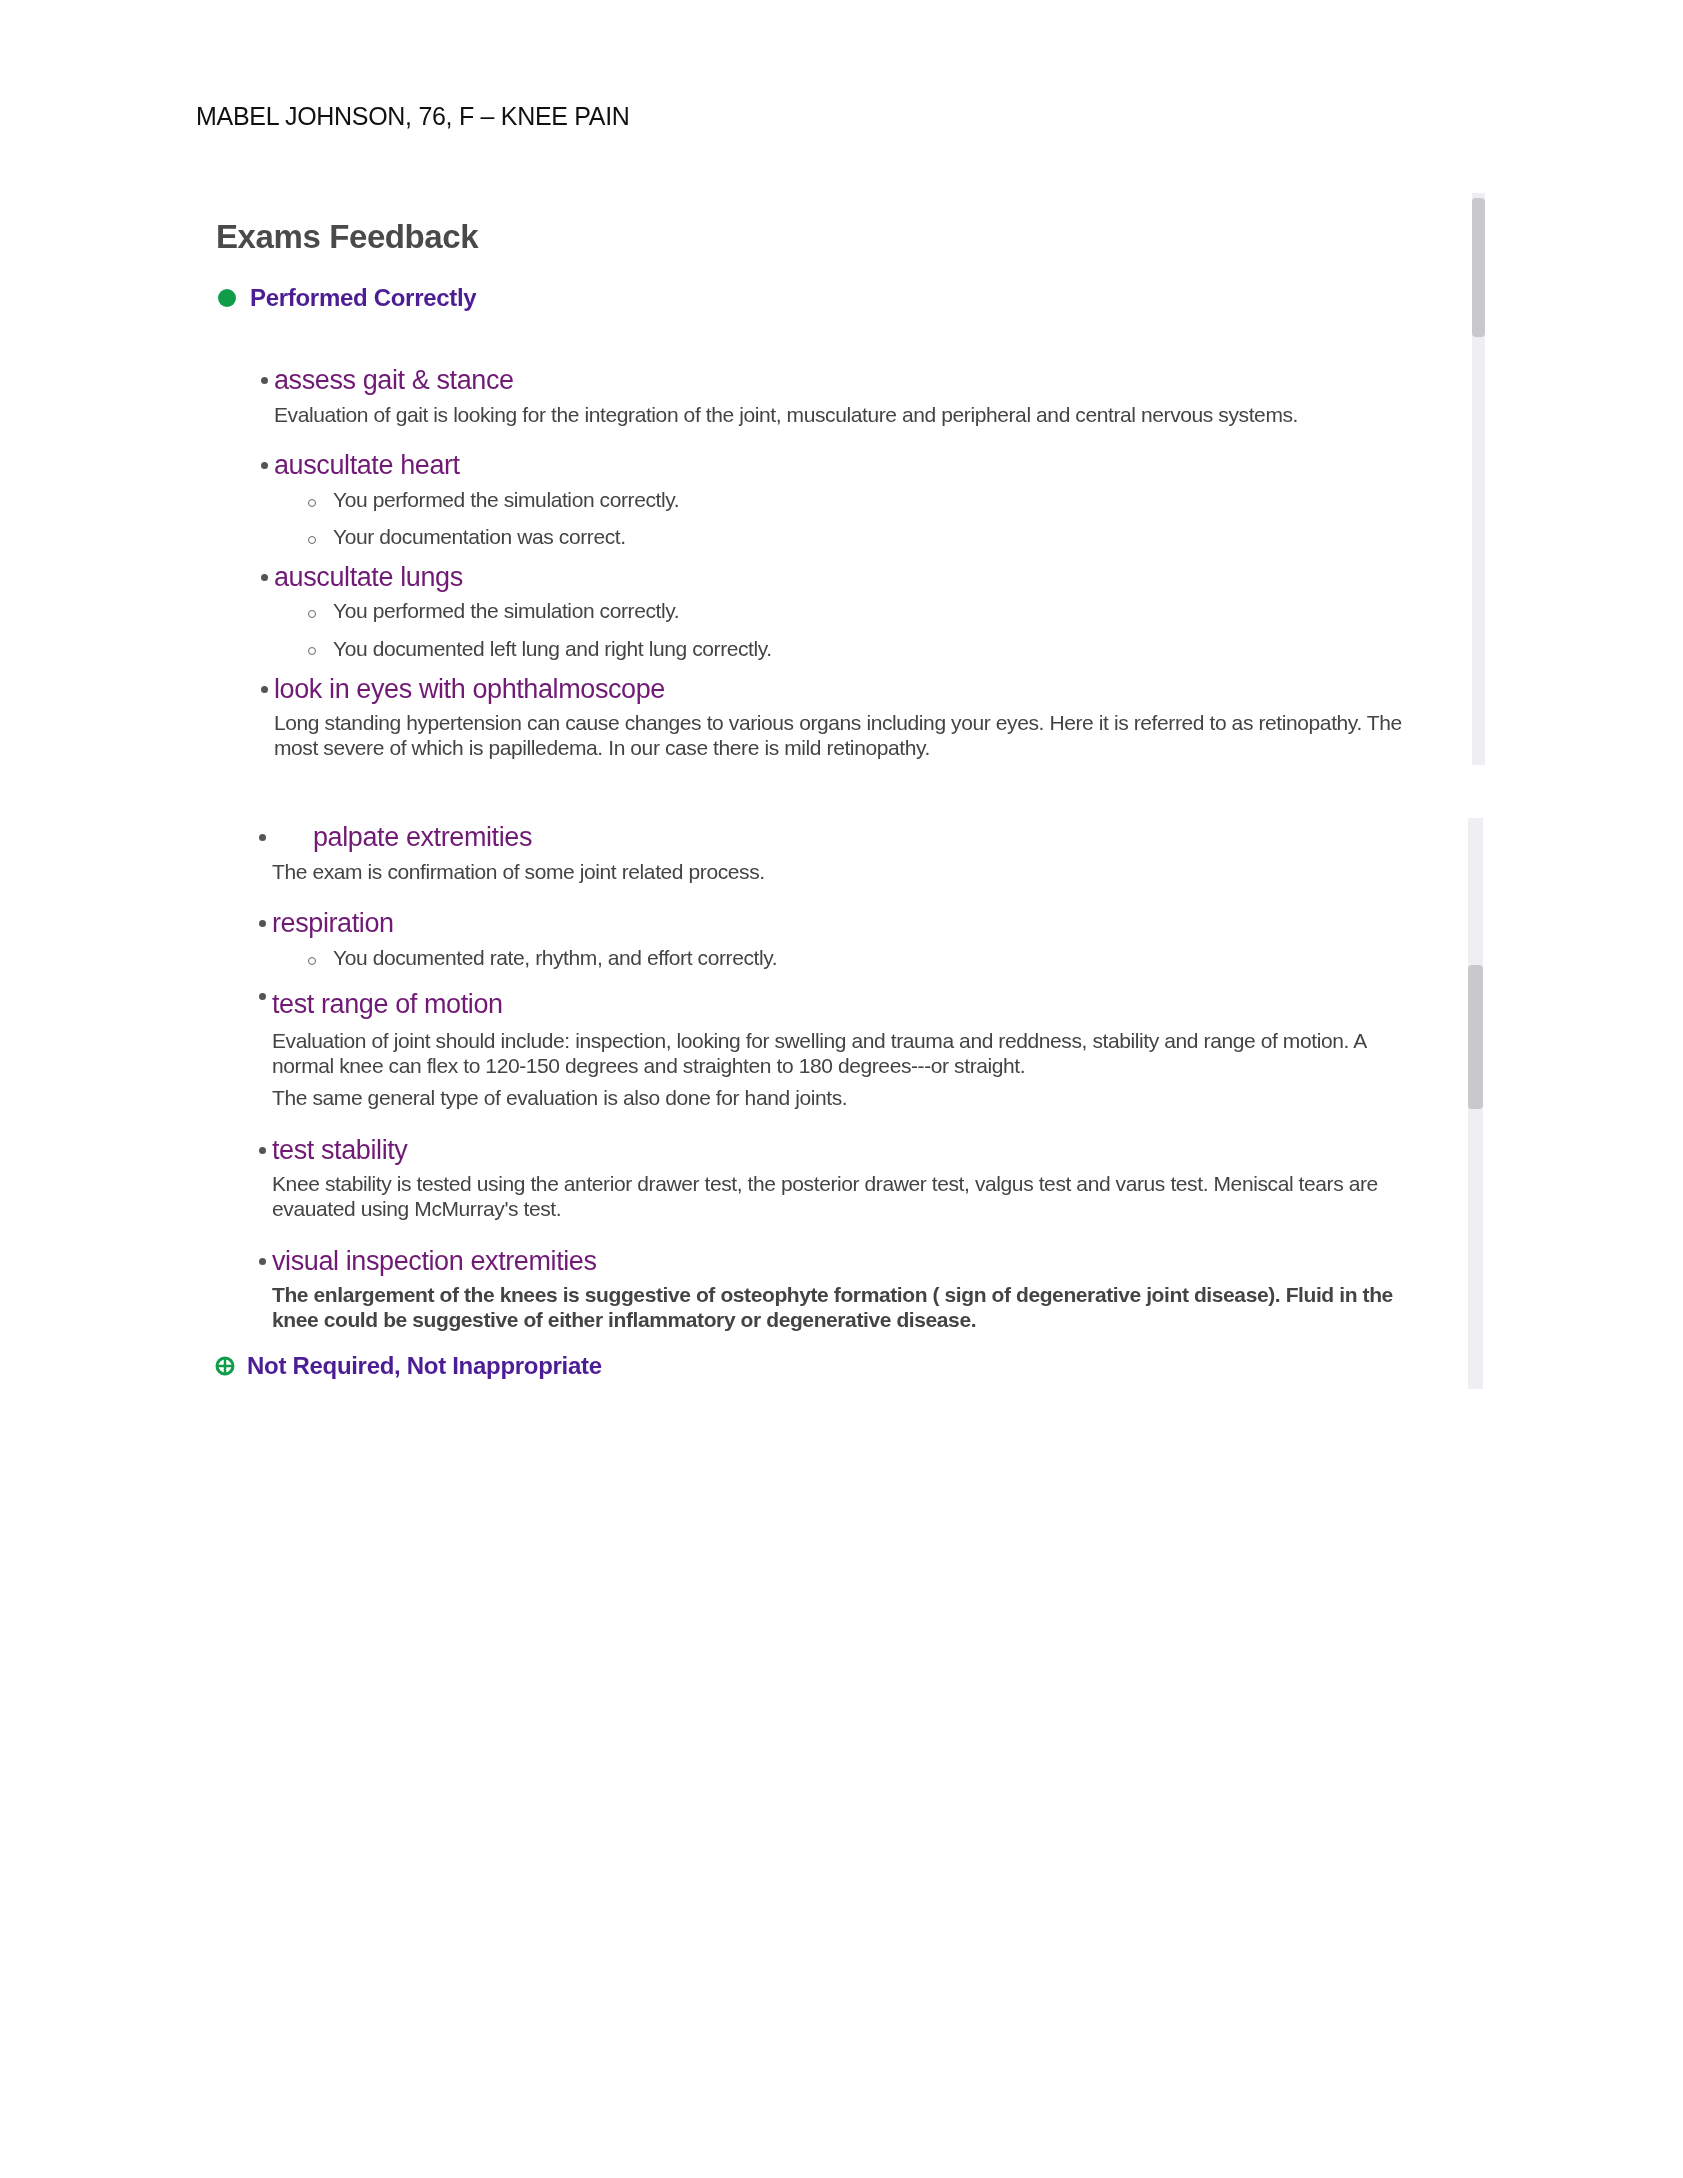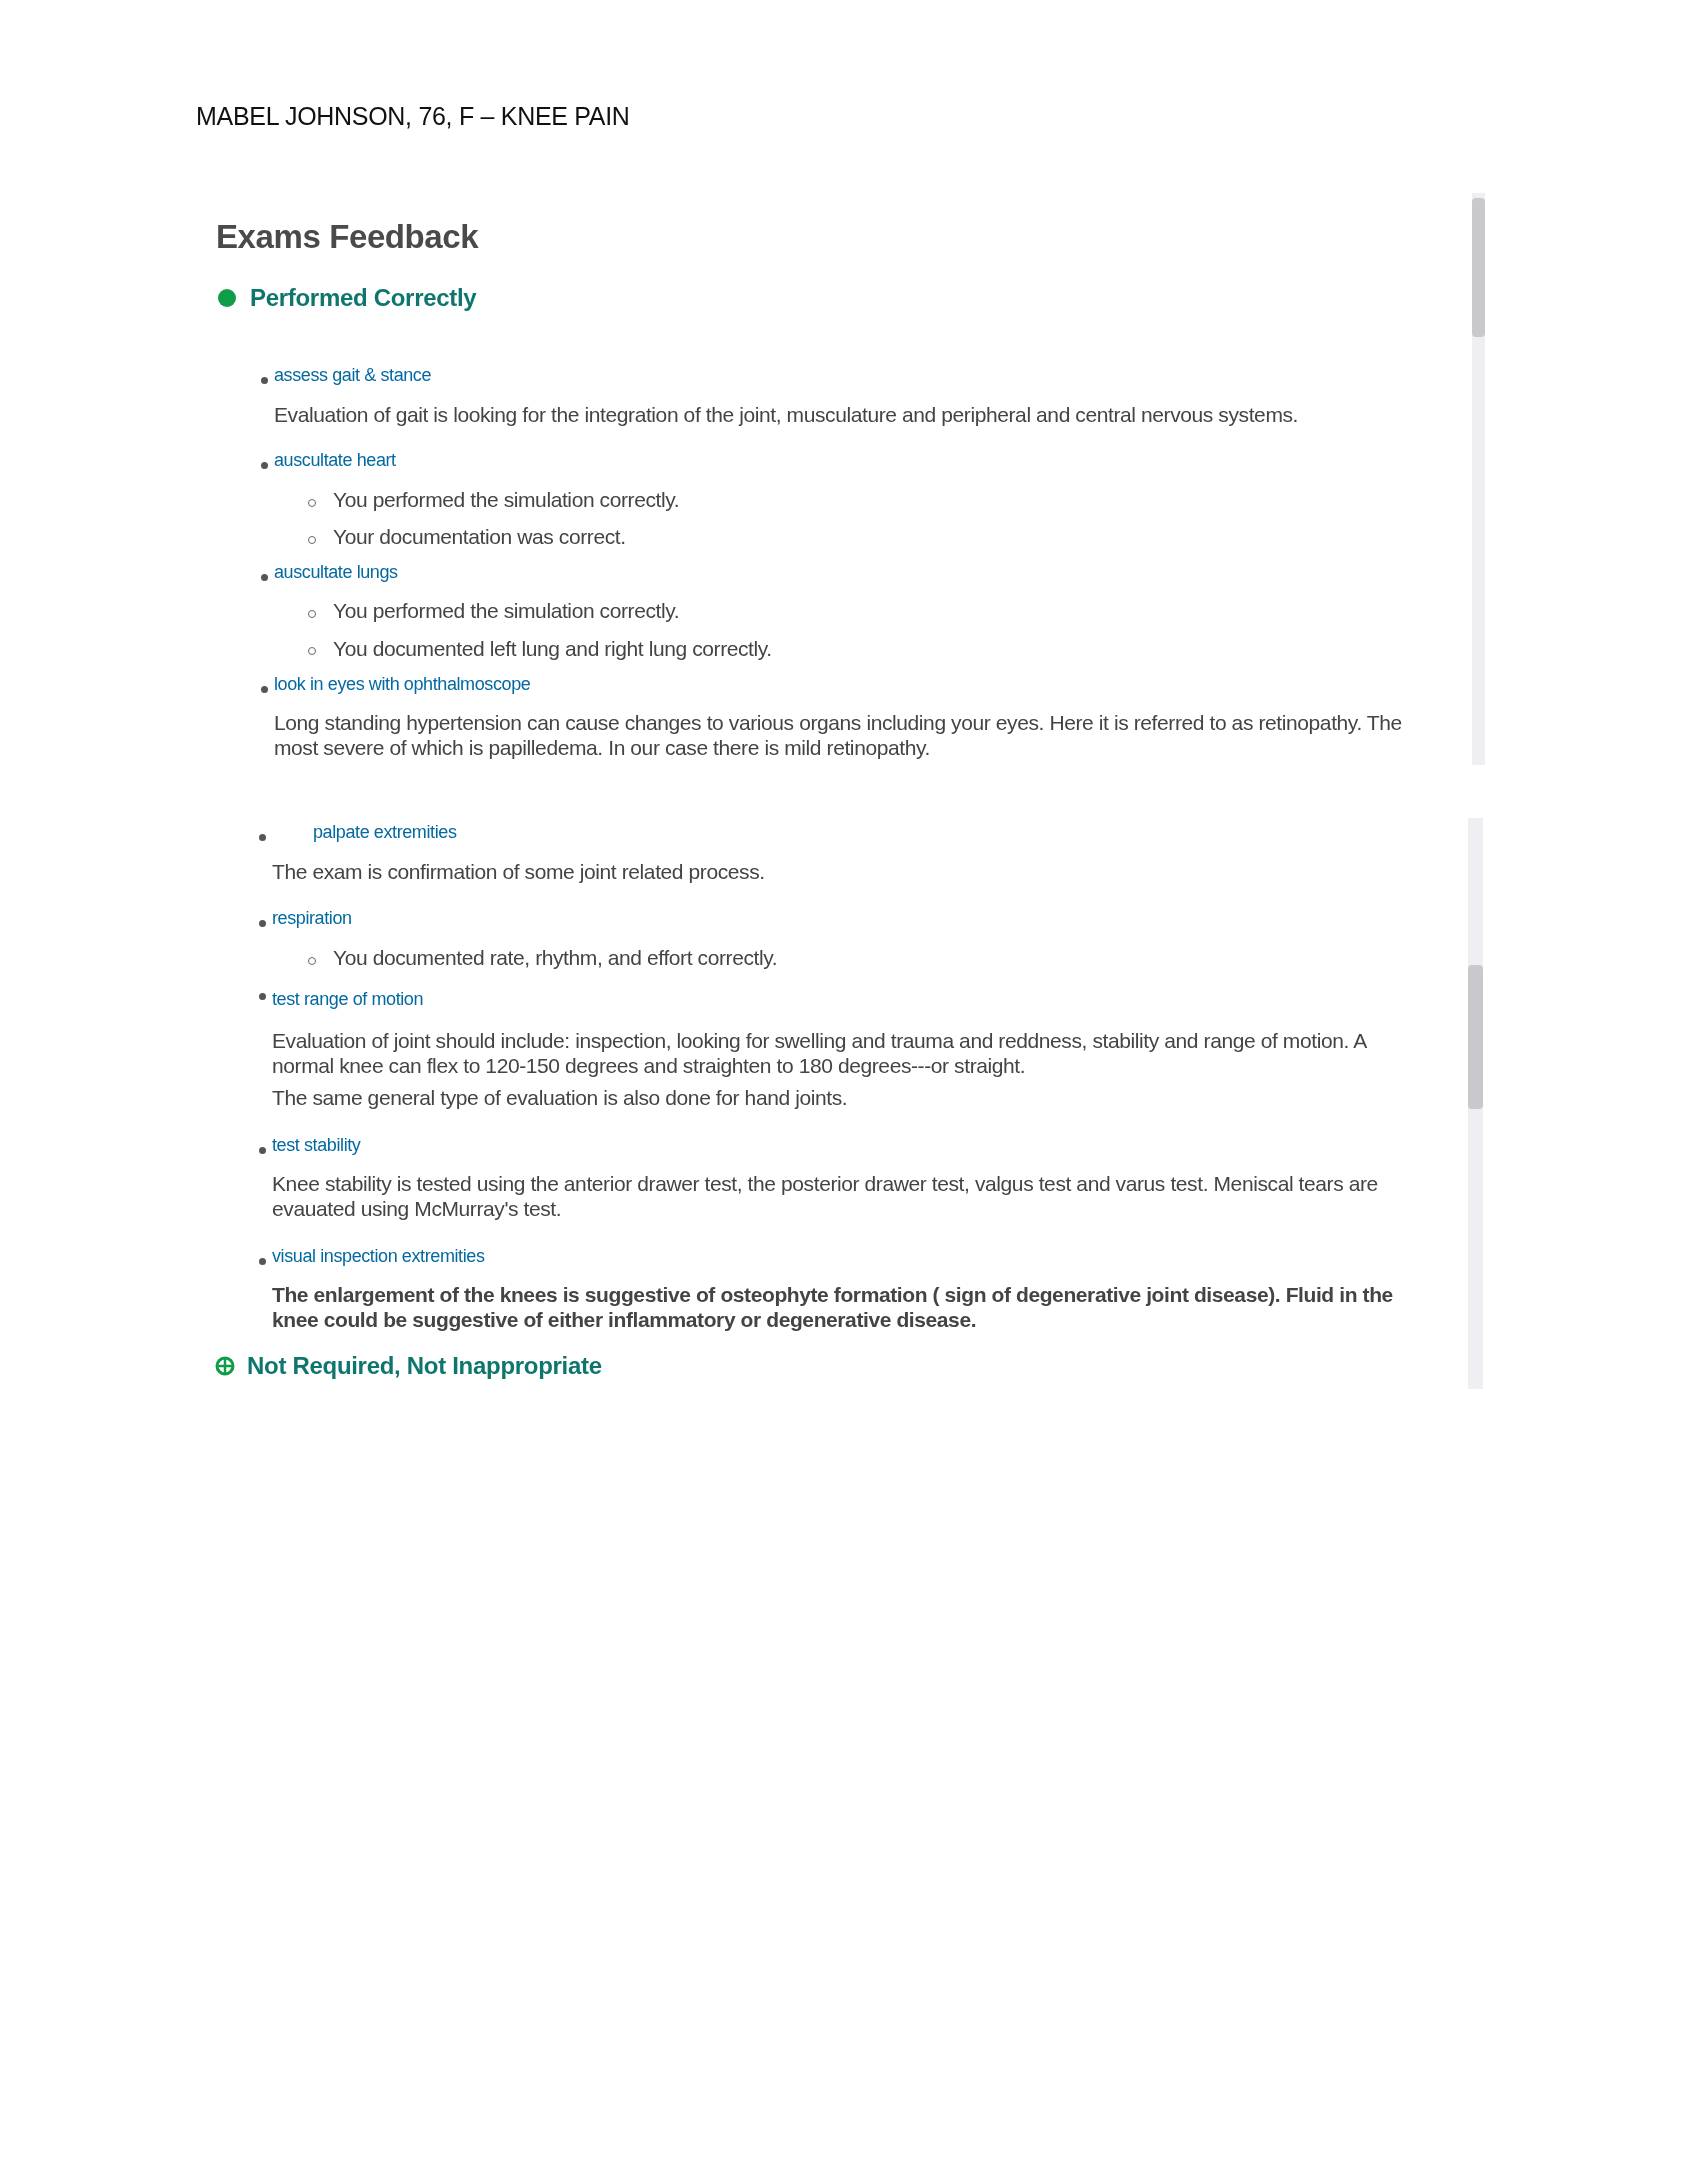--- a/index.html
+++ b/index.html
@@ -20,24 +20,24 @@
     background: #efeff3;
   }
   #pane2 .scroll-track { right: 2px; width: 15px; }
   .scroll-thumb {
     position: absolute; left: 0; width: 100%; background: #c8c8cd; border-radius: 4px;
   }
   #pane1 .scroll-thumb { top: 5px; height: 139px; }
   #pane2 .scroll-thumb { top: 147px; height: 144px; }
   .abs { position: absolute; white-space: nowrap; }
   .title { font-size: 33px; font-weight: bold; color: #4a4a4a; letter-spacing: -0.4px; }
-  .section { font-size: 24px; font-weight: bold; color: #0f766e; letter-spacing: -0.3px; display: flex; align-items: center; }
+  .section { font-size: 24px; font-weight: bold; color: #4c1d95; letter-spacing: -0.3px; display: flex; align-items: center; }
   .dot { width: 18px; height: 18px; border-radius: 50%; background: #0f9d4a; display: inline-block; margin-right: 14px; }
   .plus-circle { width: 20px; height: 20px; margin-right: 12px; display: inline-block; }
-  .item { font-size: 18px; color: #0369a1; letter-spacing: -0.4px; }
+  .item { font-size: 27px; color: #701a75; letter-spacing: -0.4px; }
   .bullet { position: absolute; width: 7px; height: 7px; border-radius: 50%; background: #555; }
   .sub-bullet { position: absolute; width: 6px; height: 6px; border-radius: 50%; border: 1.5px solid #666; background: #fff; }
   .desc { font-size: 21px; color: #444; letter-spacing: -0.4px; line-height: 25px; white-space: normal; width: 1148px; }
   .sub { font-size: 21px; color: #444; letter-spacing: -0.4px; }
 </style>
 </head>
 <body>
 
 <div class="page-header">MABEL JOHNSON, 76, F – KNEE PAIN</div>
 

